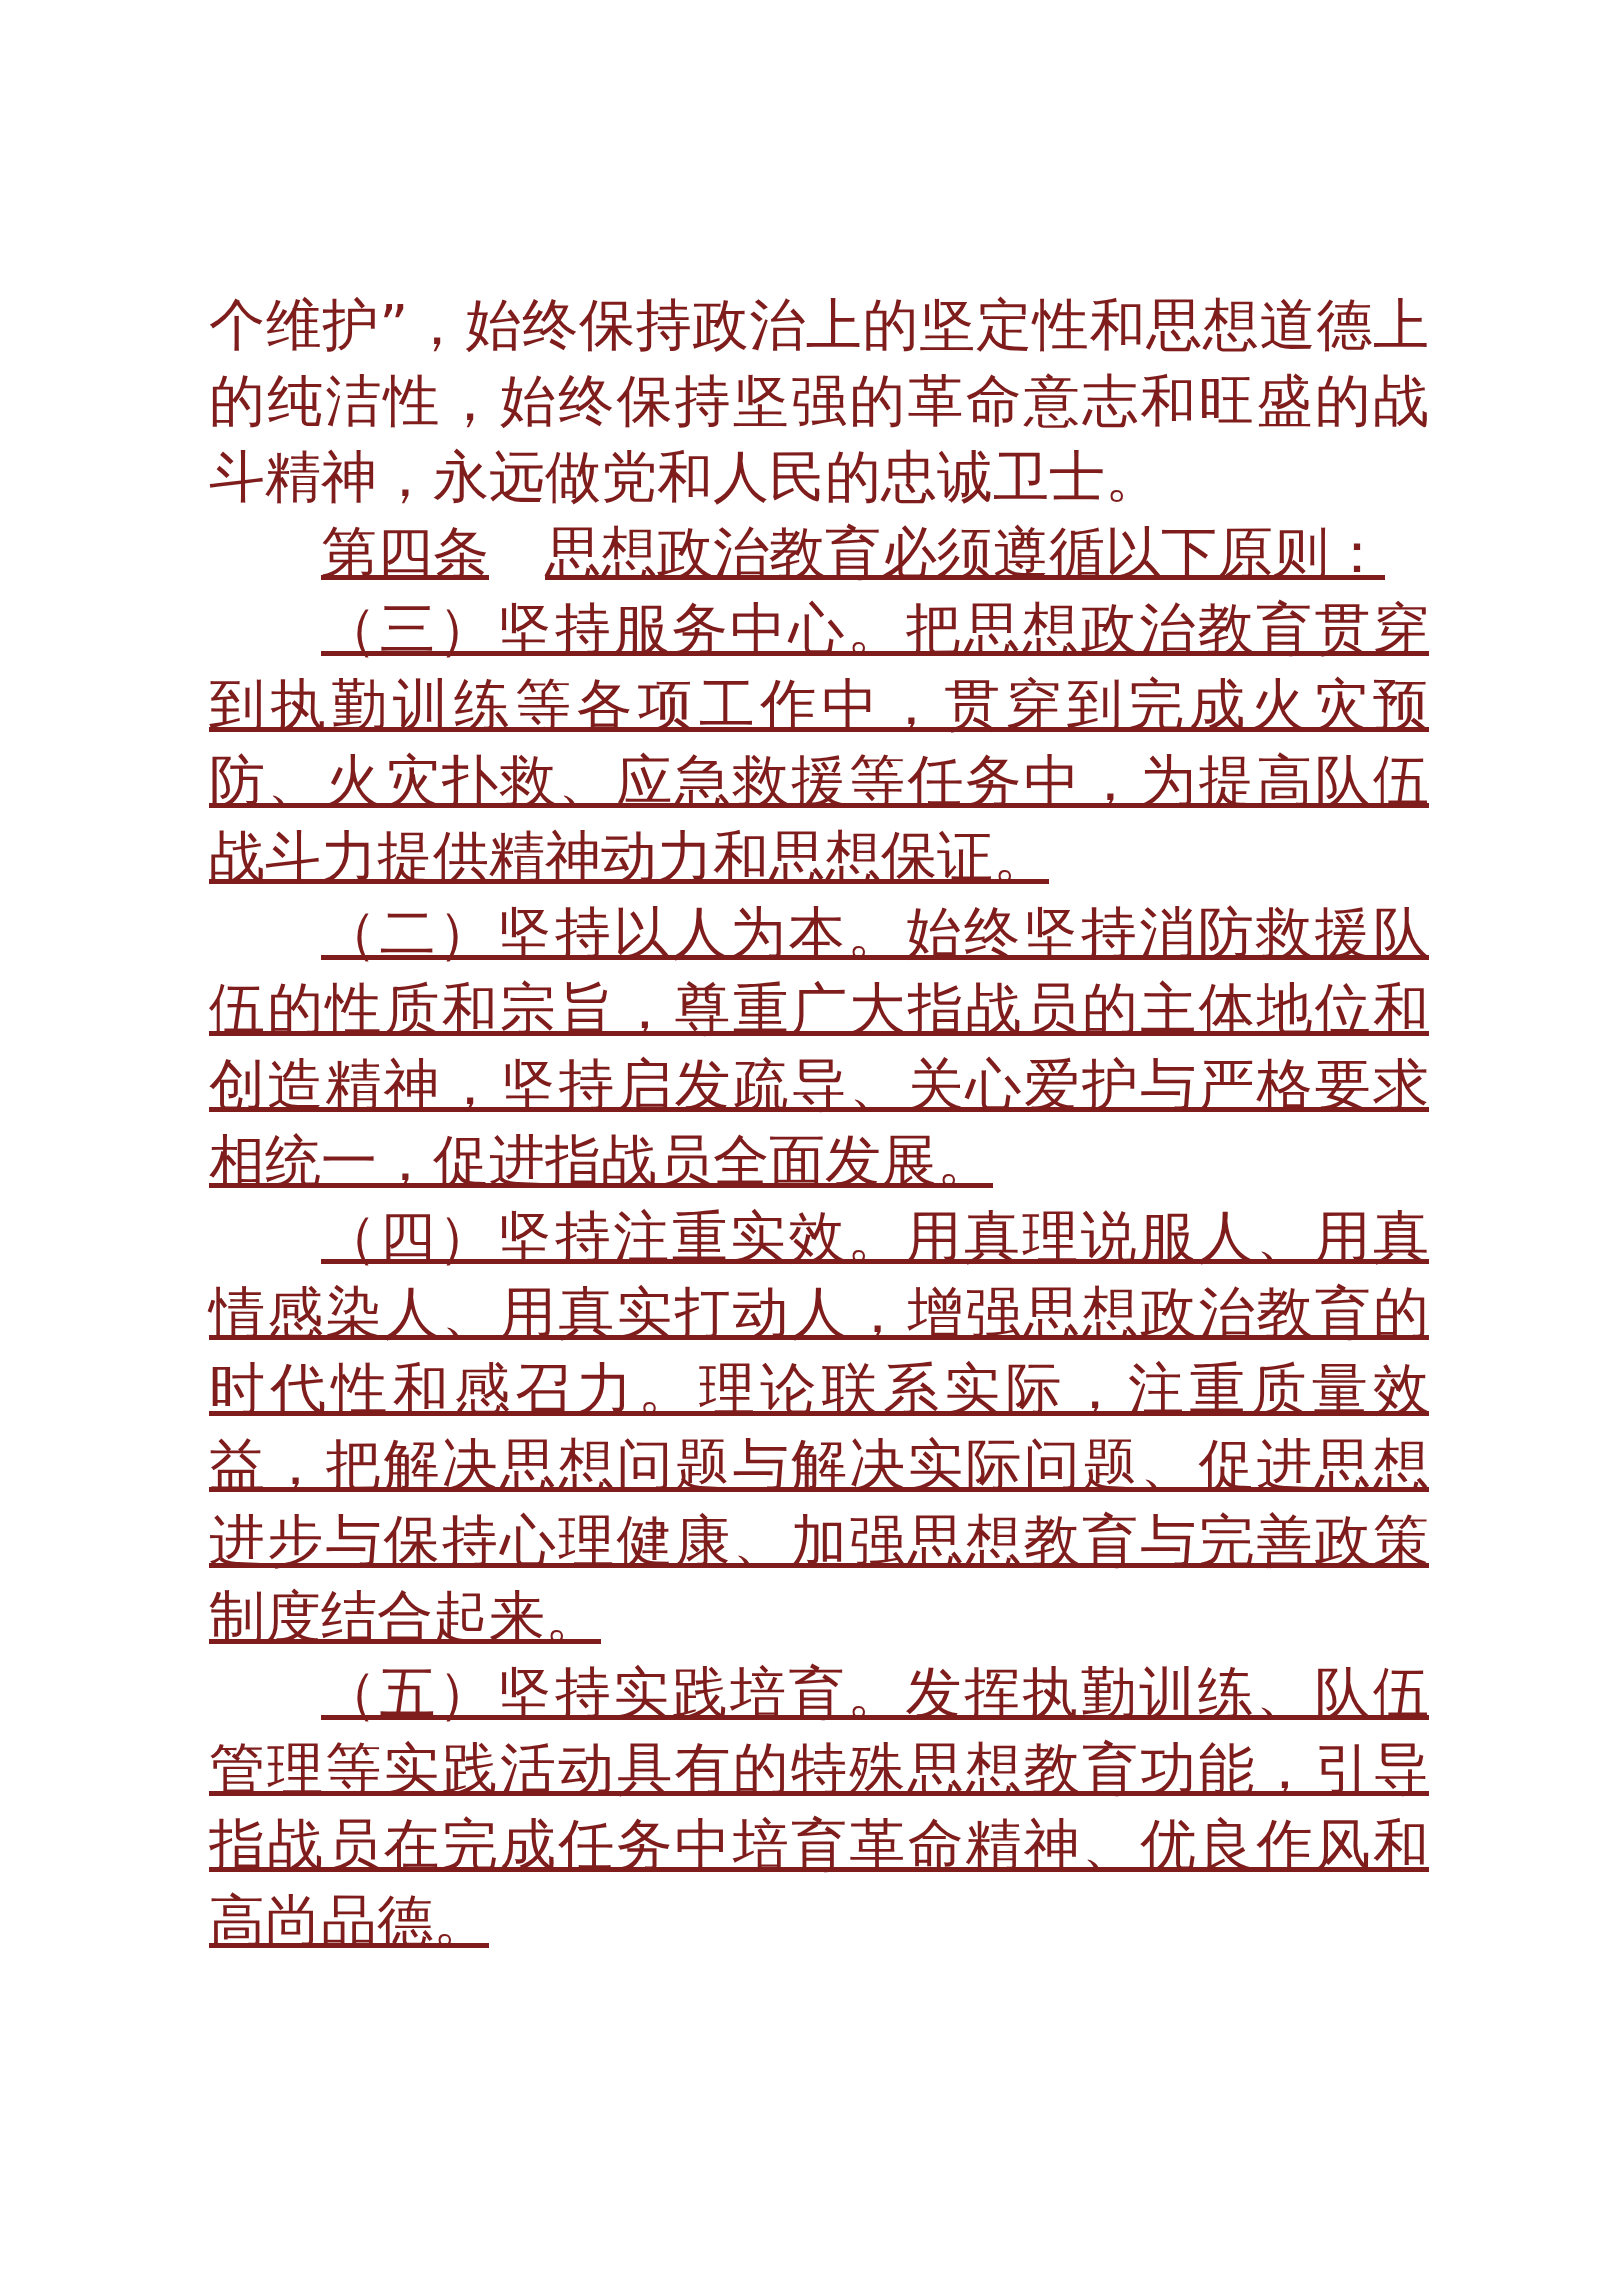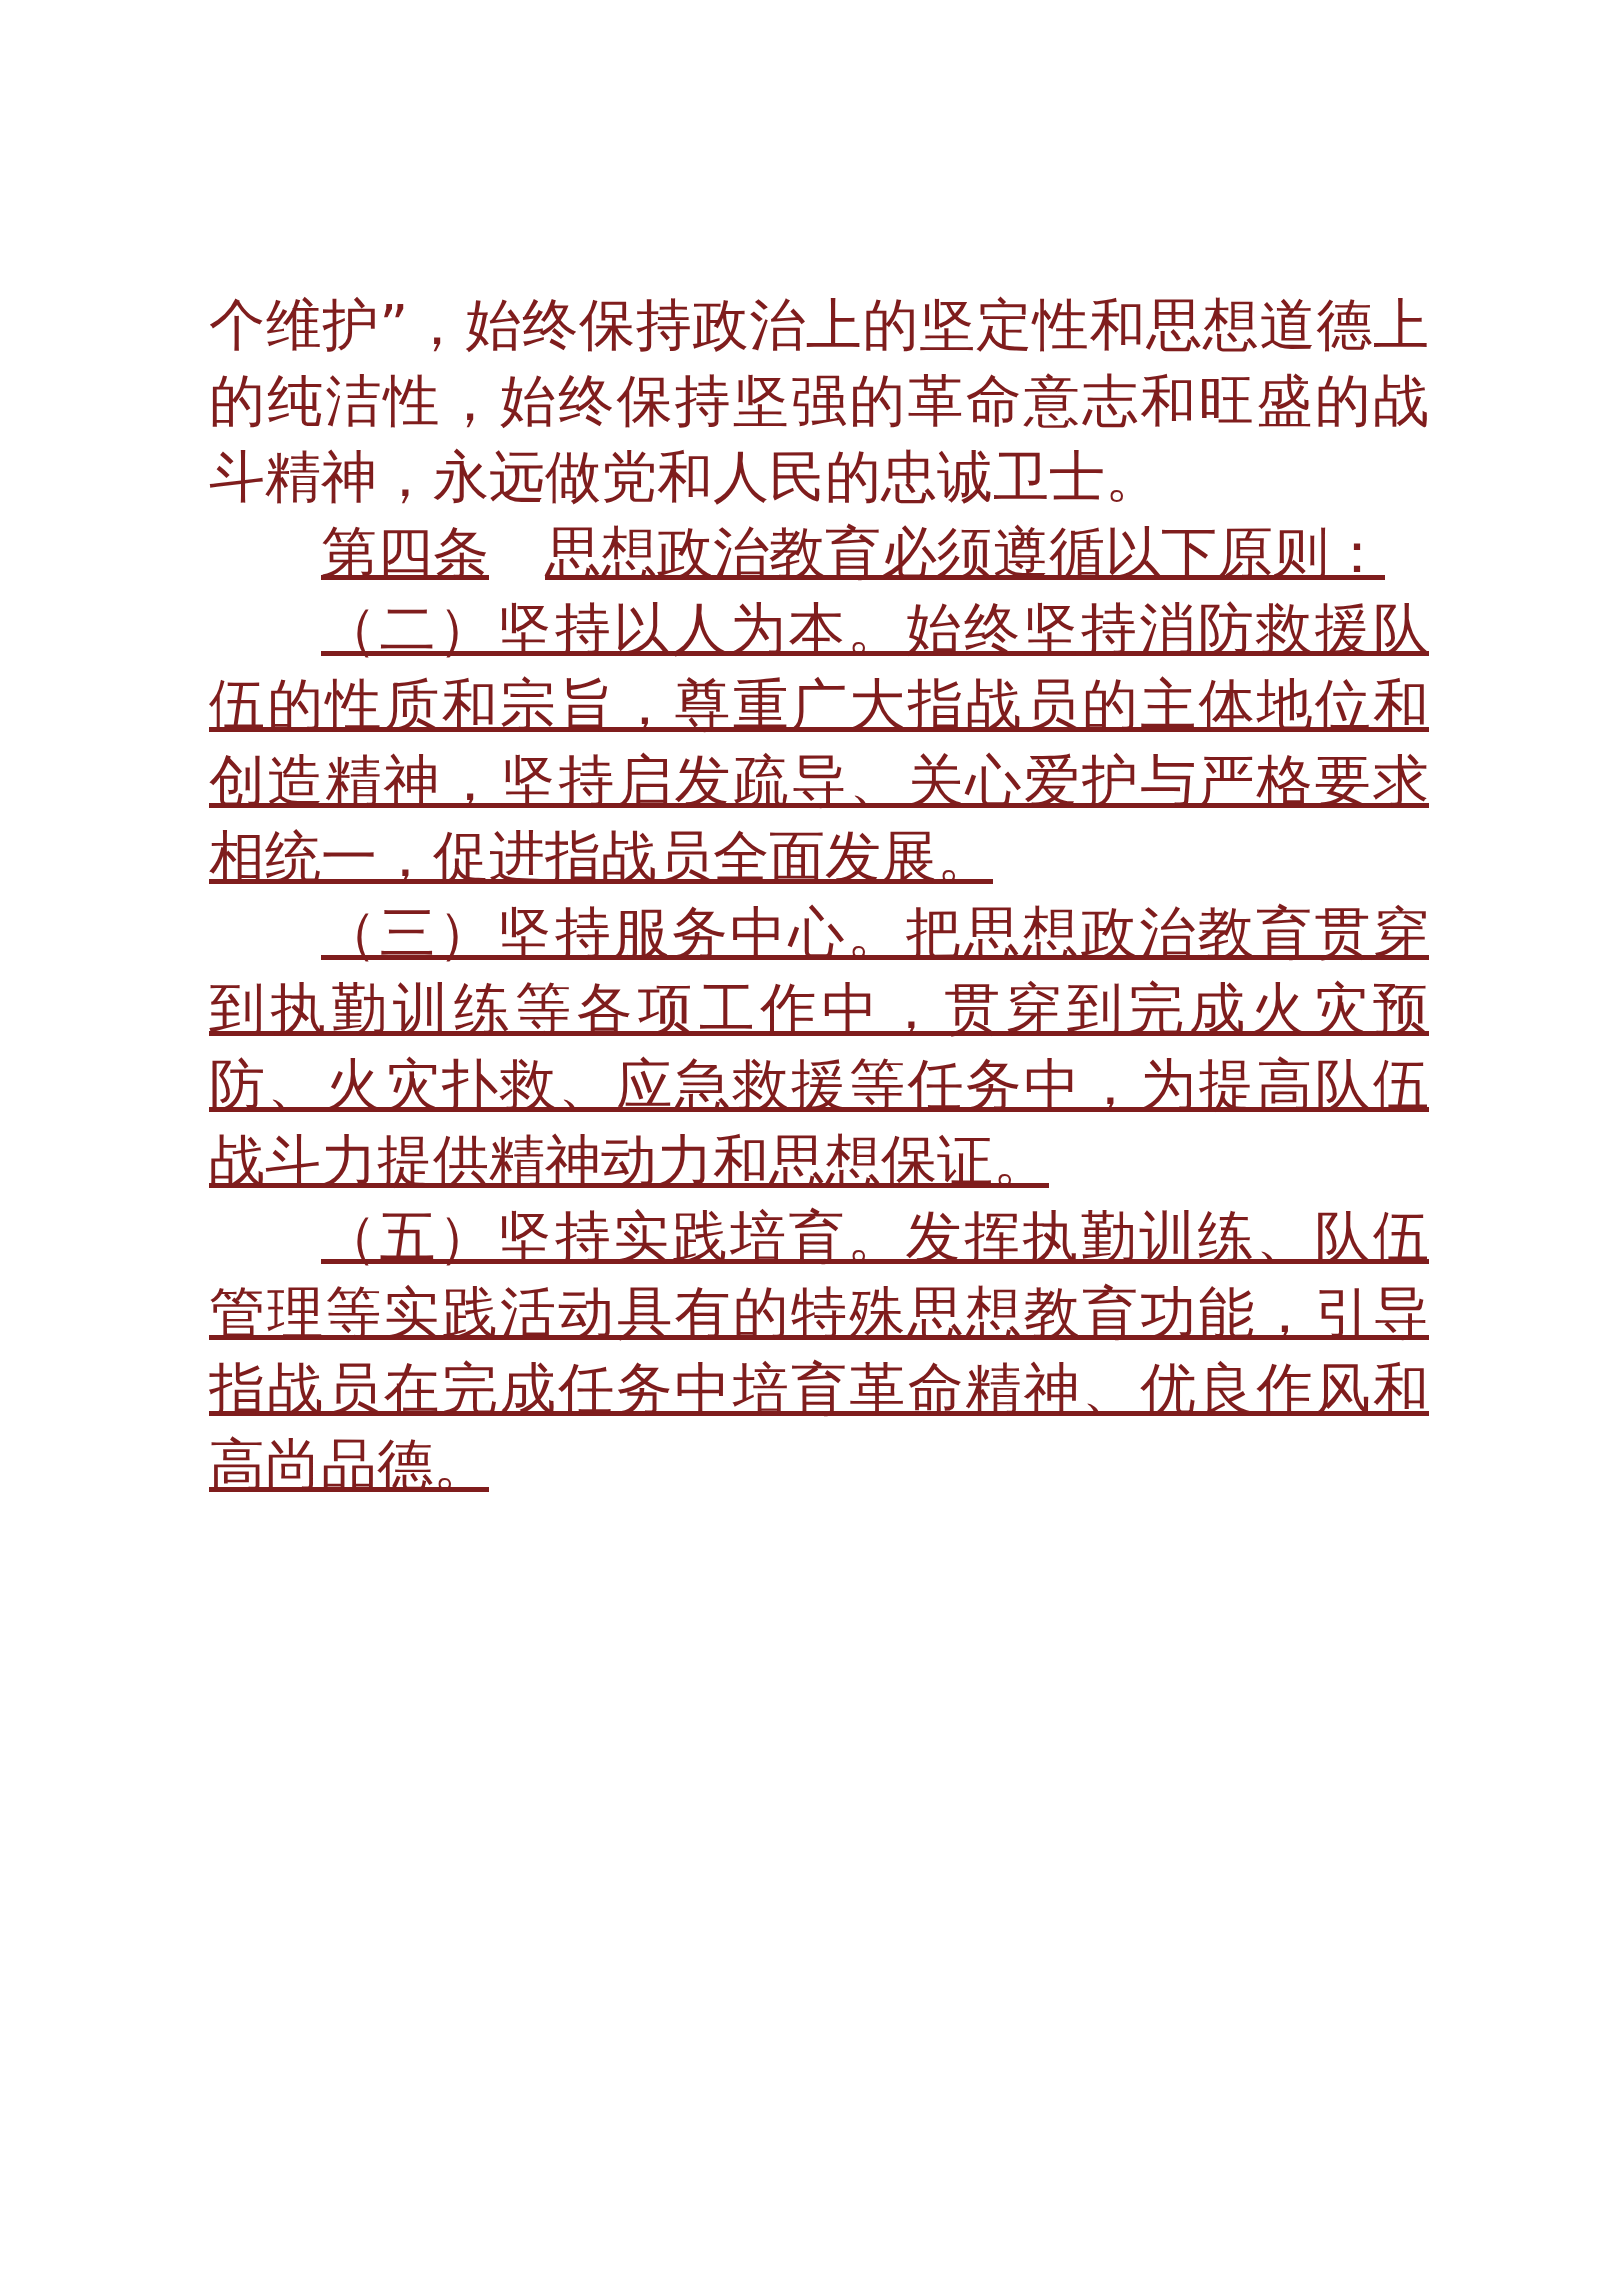--- a/index.html
+++ b/index.html
@@ -41,22 +41,23 @@
 </head>
 <body>
 
 <div class="page">
 
   <p class="para">个维护”，始终保持政治上的坚定性和思想道德上的纯洁性，始终保持坚强的革命意志和旺盛的战斗精神，永远做党和人民的忠诚卫士。</p>
 
   <p class="para indent article"><span class="art-num">第四条</span><span>思想政治教育必须遵循以下原则：</span></p>
 
 
+  <p class="para indent">（三）坚持服务中心。把思想政治教育贯穿到执勤训练等各项工作中，贯穿到完成火灾预防、火灾扑救、应急救援等任务中，为提高队伍战斗力提供精神动力和思想保证。</p>
+
   <p class="para indent">（二）坚持以人为本。始终坚持消防救援队伍的性质和宗旨，尊重广大指战员的主体地位和创造精神，坚持启发疏导、关心爱护与严格要求相统一，促进指战员全面发展。</p>
 
-  <p class="para indent">（三）坚持服务中心。把思想政治教育贯穿到执勤训练等各项工作中，贯穿到完成火灾预防、火灾扑救、应急救援等任务中，为提高队伍战斗力提供精神动力和思想保证。</p>
-
+  <p class="para indent">（四）坚持注重实效。用真理说服人、用真情感染人、用真实打动人，增强思想政治教育的时代性和感召力。理论联系实际，注重质量效益，把解决思想问题与解决实际问题、促进思想进步与保持心理健康、加强思想教育与完善政策制度结合起来。</p>
 
   <p class="para indent">（五）坚持实践培育。发挥执勤训练、队伍管理等实践活动具有的特殊思想教育功能，引导指战员在完成任务中培育革命精神、优良作风和高尚品德。</p>
 
 
 </div>
 
 
 </body></html>

